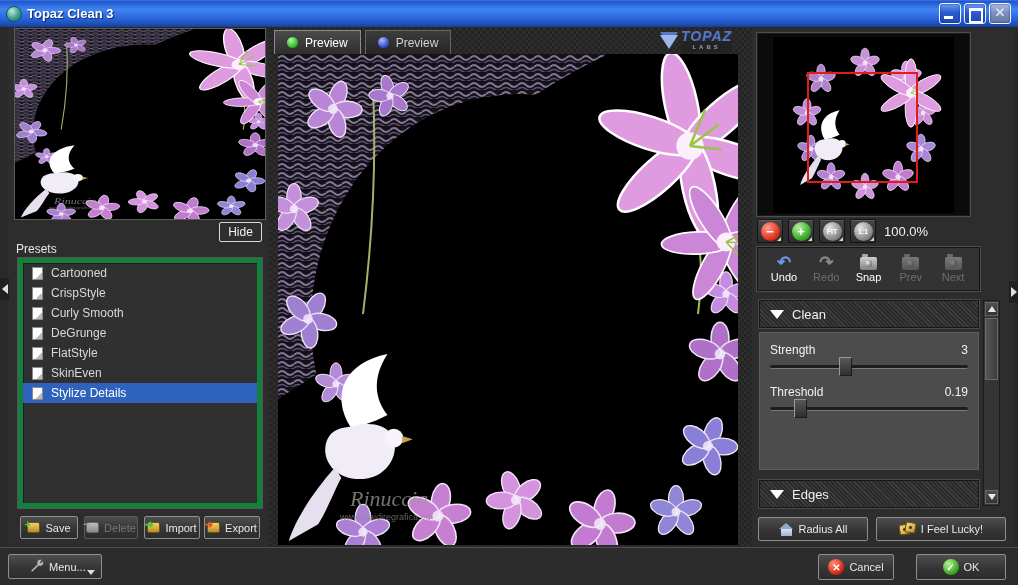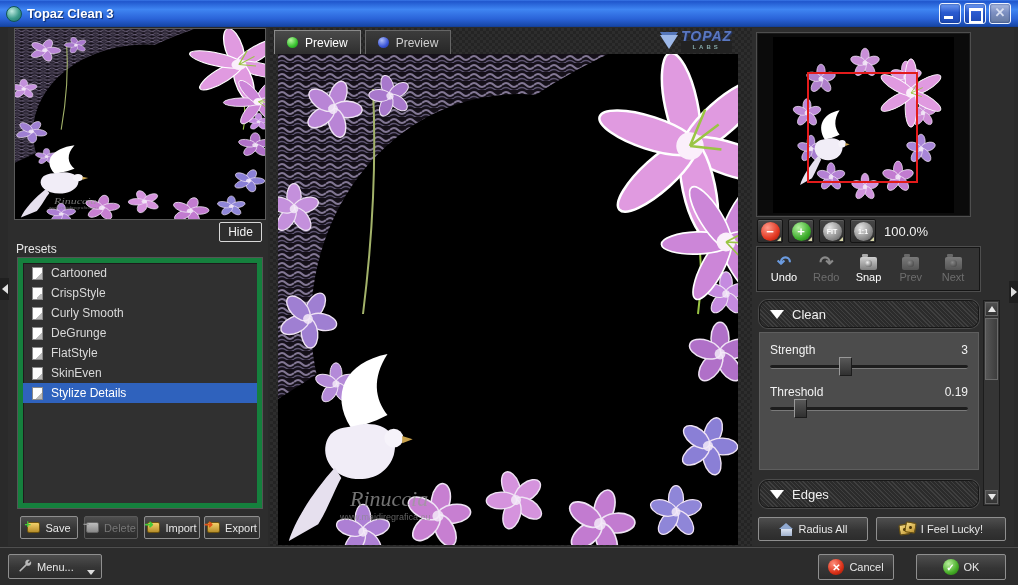--- a/index.html
+++ b/index.html
@@ -116,21 +116,21 @@
     position:relative; margin:2px 0 1px; }
   .cam::before { content:""; position:absolute; top:-3px; left:2px; width:6px; height:3px; background:#aaa; border-radius:1px; }
   .cam::after { content:""; position:absolute; left:5px; top:3px; width:7px; height:7px; border-radius:50%;
     background:radial-gradient(circle at 35% 35%, #f0f0f0, #444); }
   .cam.dim { opacity:.45; }
 
   .settings { position:absolute; left:3px; top:270px; width:252px; height:214px; }
   .hatch { background-image:repeating-linear-gradient(45deg,#3f3f3f 0 1px,#2b2b2b 1px 3px);
     border:1px solid #171717; box-shadow:0 0 0 1px #4b4b4b; }
   .sec-header { position:absolute; left:4px; width:220px; height:28px; display:flex; align-items:center;
-    color:#f0f0f0; font-size:13px; gap:8px; padding-left:10px;border-radius:9px; }
+    color:#f0f0f0; font-size:13px; gap:8px; padding-left:10px; }
   .tri-down { width:0; height:0; border-left:7px solid transparent; border-right:7px solid transparent;
     border-top:9px solid #fff; }
   .clean-body { position:absolute; left:4px; top:34px; width:220px; height:138px; background:#4c4c4c;
     border:1px solid #5e5e5e; }
   .slider-row { position:absolute; left:10px; width:198px; }
   .slabel { position:absolute; left:0; top:0; color:#f2f2f2; font-size:12px; }
   .svalue { position:absolute; right:0; top:0; color:#f2f2f2; font-size:12px; }
   .track { position:absolute; left:0; top:22px; width:198px; height:4px; background:#1d1d1d;
     border-bottom:1px solid #7a7a7a; border-radius:2px; }
   .handle { position:absolute; top:-8px; width:13px; height:19px; margin-left:-6px;
@@ -156,21 +156,21 @@
   .dice { position:relative; width:17px; height:14px; }
   .die { position:absolute; width:11px; height:11px; border-radius:2px; border:1px solid #6d5410;
     background:linear-gradient(135deg,#f6dc84,#c09430); }
   .die.d1 { left:0; top:2px; transform:rotate(-8deg); }
   .die.d2 { left:6px; top:0; transform:rotate(10deg); }
   .die::after { content:""; position:absolute; left:3px; top:3px; width:3px; height:3px; border-radius:50%; background:#4a3405; }
 
   
   .bottombar { position:absolute; left:0; bottom:0; width:1018px; height:38px; background:#2c2c2c;
     border-top:1px solid #4f4f4f; }
-  .menu-btn { position:absolute; left:8px; top:6px; width:94px; height:25px; justify-content:flex-start; padding-left:8px; }
+  .menu-btn { position:absolute; left:8px; top:6px; width:94px; height:25px; justify-content:flex-start; padding-left:20px; }
   .caret { position:absolute; right:6px; bottom:3px; width:0; height:0;
     border-left:4px solid transparent; border-right:4px solid transparent; border-top:5px solid #ddd; }
   .cancel-btn { position:absolute; left:818px; top:6px; width:76px; height:26px; }
   .ok-btn { position:absolute; left:916px; top:6px; width:90px; height:26px; }
   .circ { width:16px; height:16px; border-radius:50%; display:flex; align-items:center; justify-content:center;
     color:#fff; font-size:10px; font-weight:bold; flex:0 0 auto; }
   .circ.red { background:radial-gradient(circle at 35% 30%, #ff8f7d, #da3017 60%, #8c1202); }
   .circ.green { background:radial-gradient(circle at 35% 30%, #b9ef9d, #46ad27 60%, #1d700a); }
 
   

